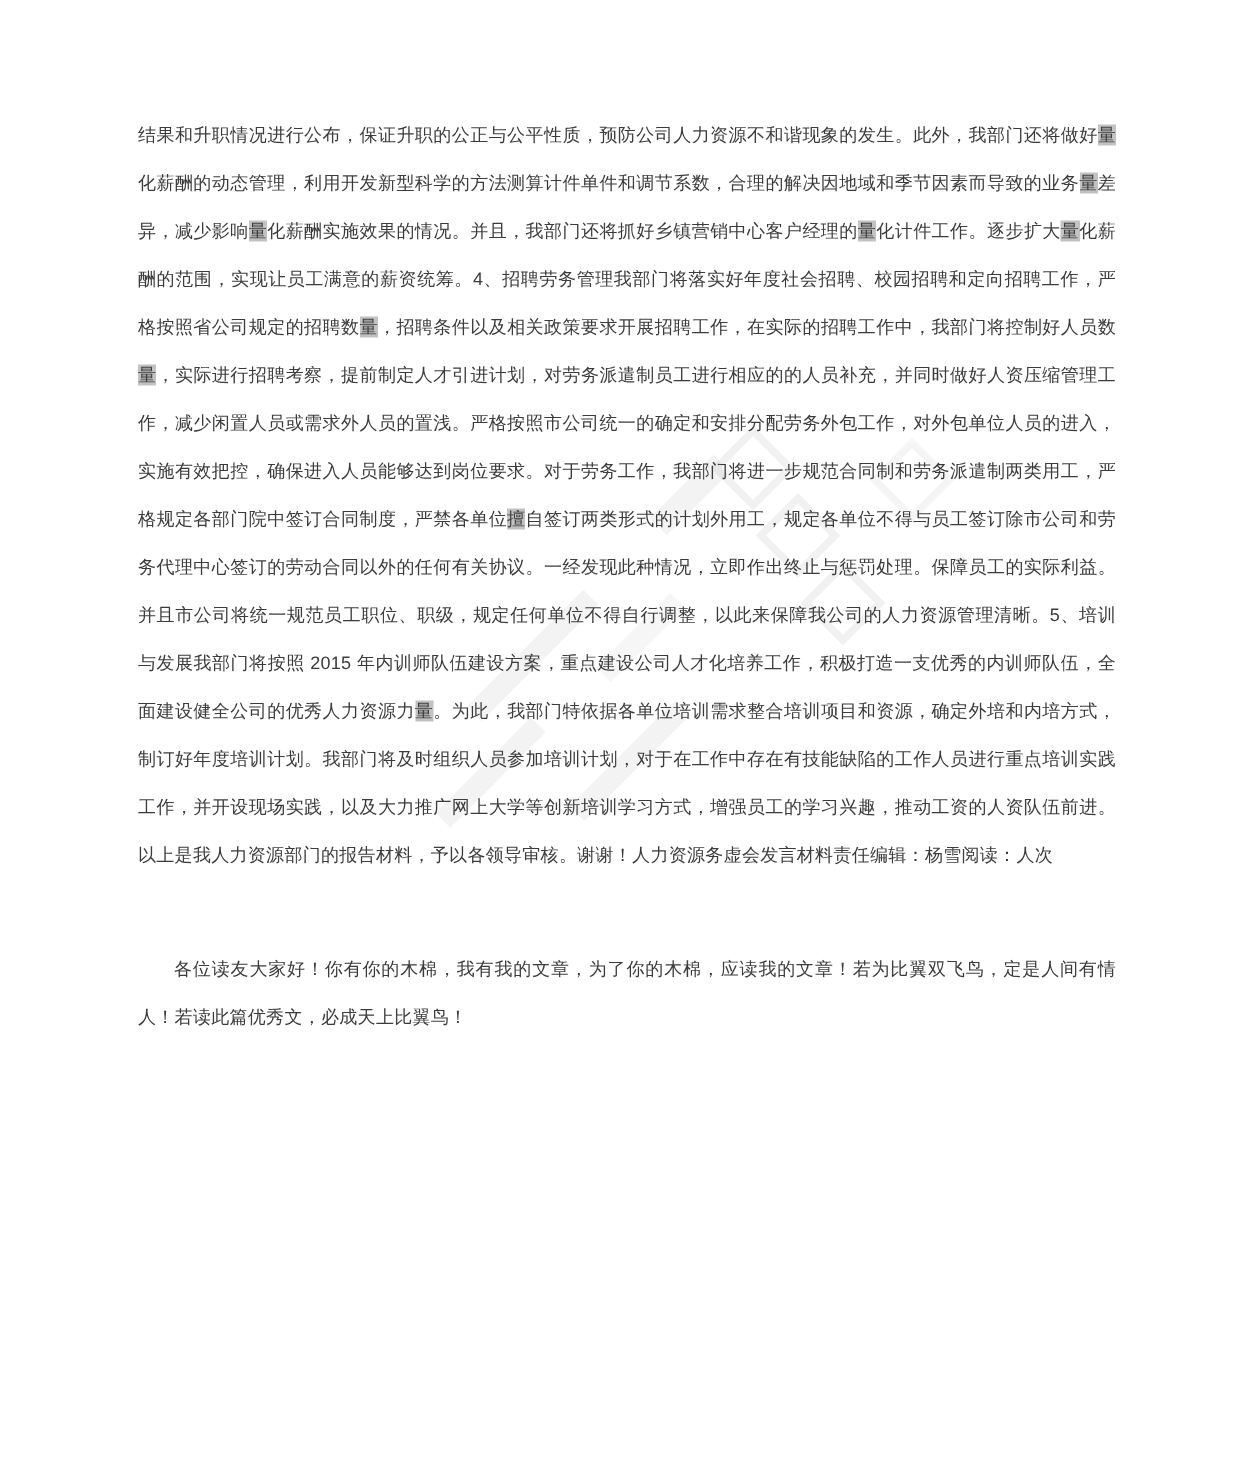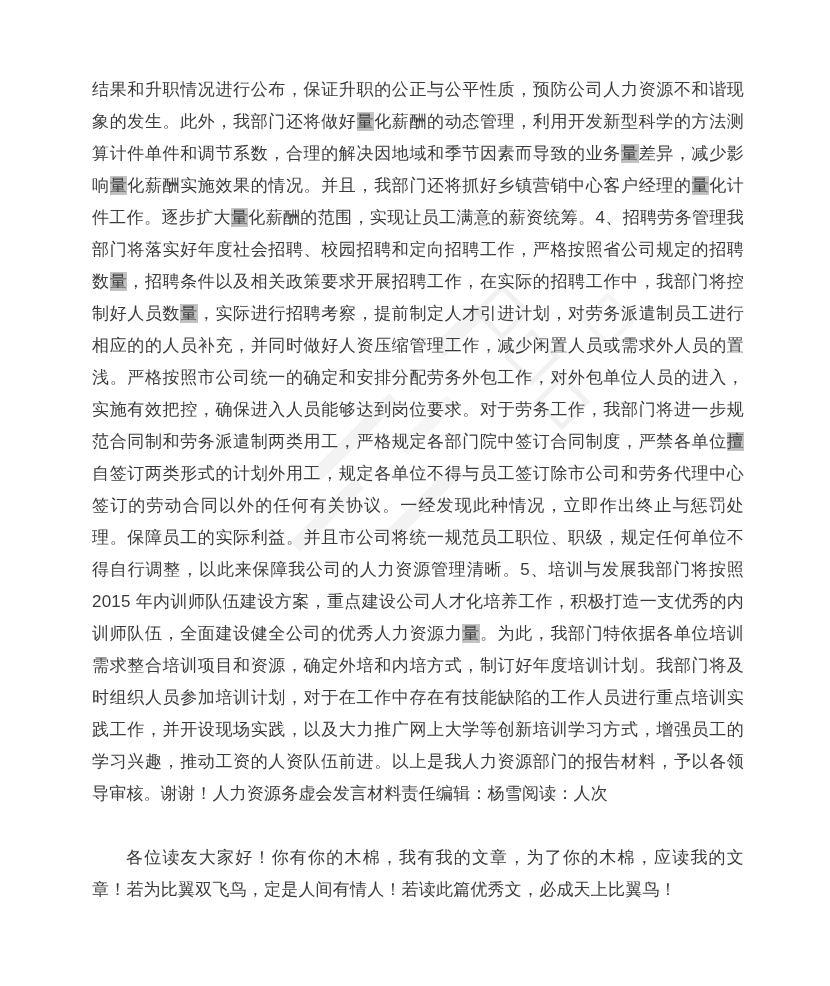--- a/index.html
+++ b/index.html
@@ -13,34 +13,34 @@
     height: 986px;
     background: #ffffff;
     overflow: hidden;
     font-family: "Liberation Sans", sans-serif;
   }
   .content {
     position: absolute;
     left: 92px;
     top: 74px;
     width: 652px;
-    font-size: 17px;
+    font-size: 12px;
     line-height: 32px;
     color: #3b3b3b;
     text-align: justify;
     text-justify: inter-ideograph;
     letter-spacing: 0.2px;
     z-index: 2;
   }
   .content p {
     margin: 0;
   }
   .content p.indent {
     text-indent: 2em;
-    margin-top: 32px;
+    margin-top: 44px;
   }
   .hl {
     background: #c2c2c2;
   }
   
   .watermark {
     position: absolute;
     left: 0; top: 0;
     width: 830px; height: 986px;
     z-index: 1;

